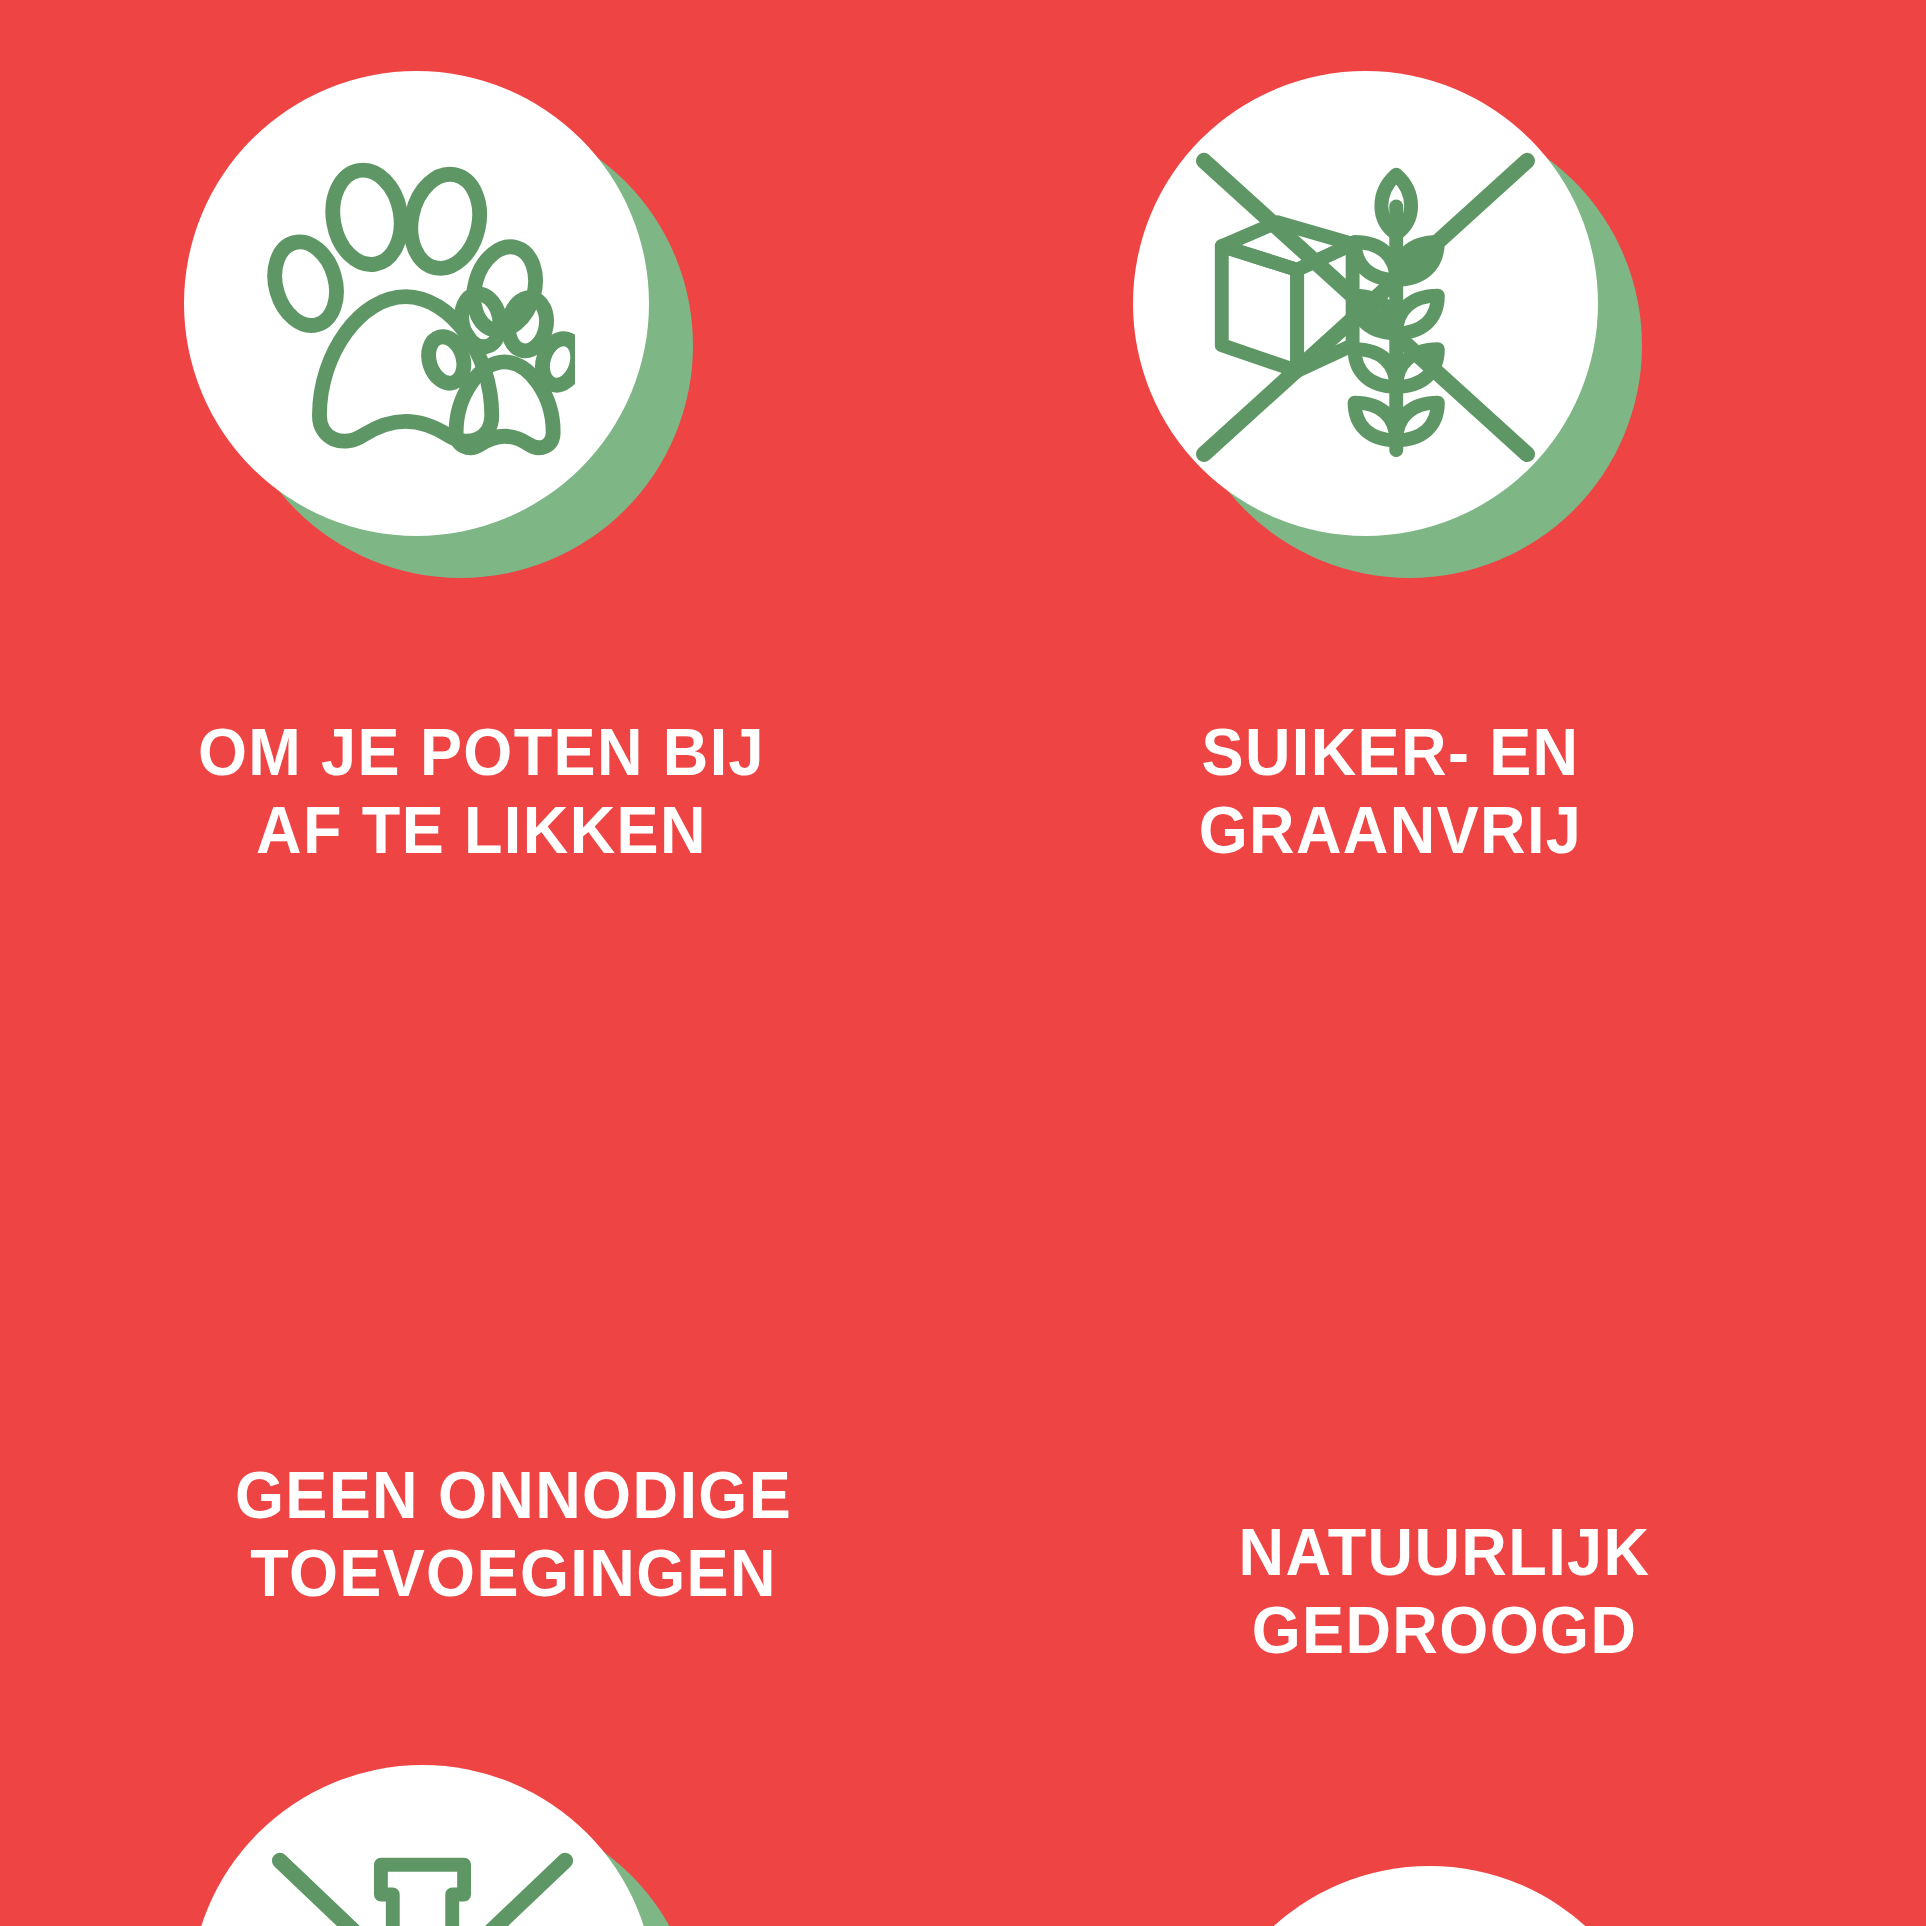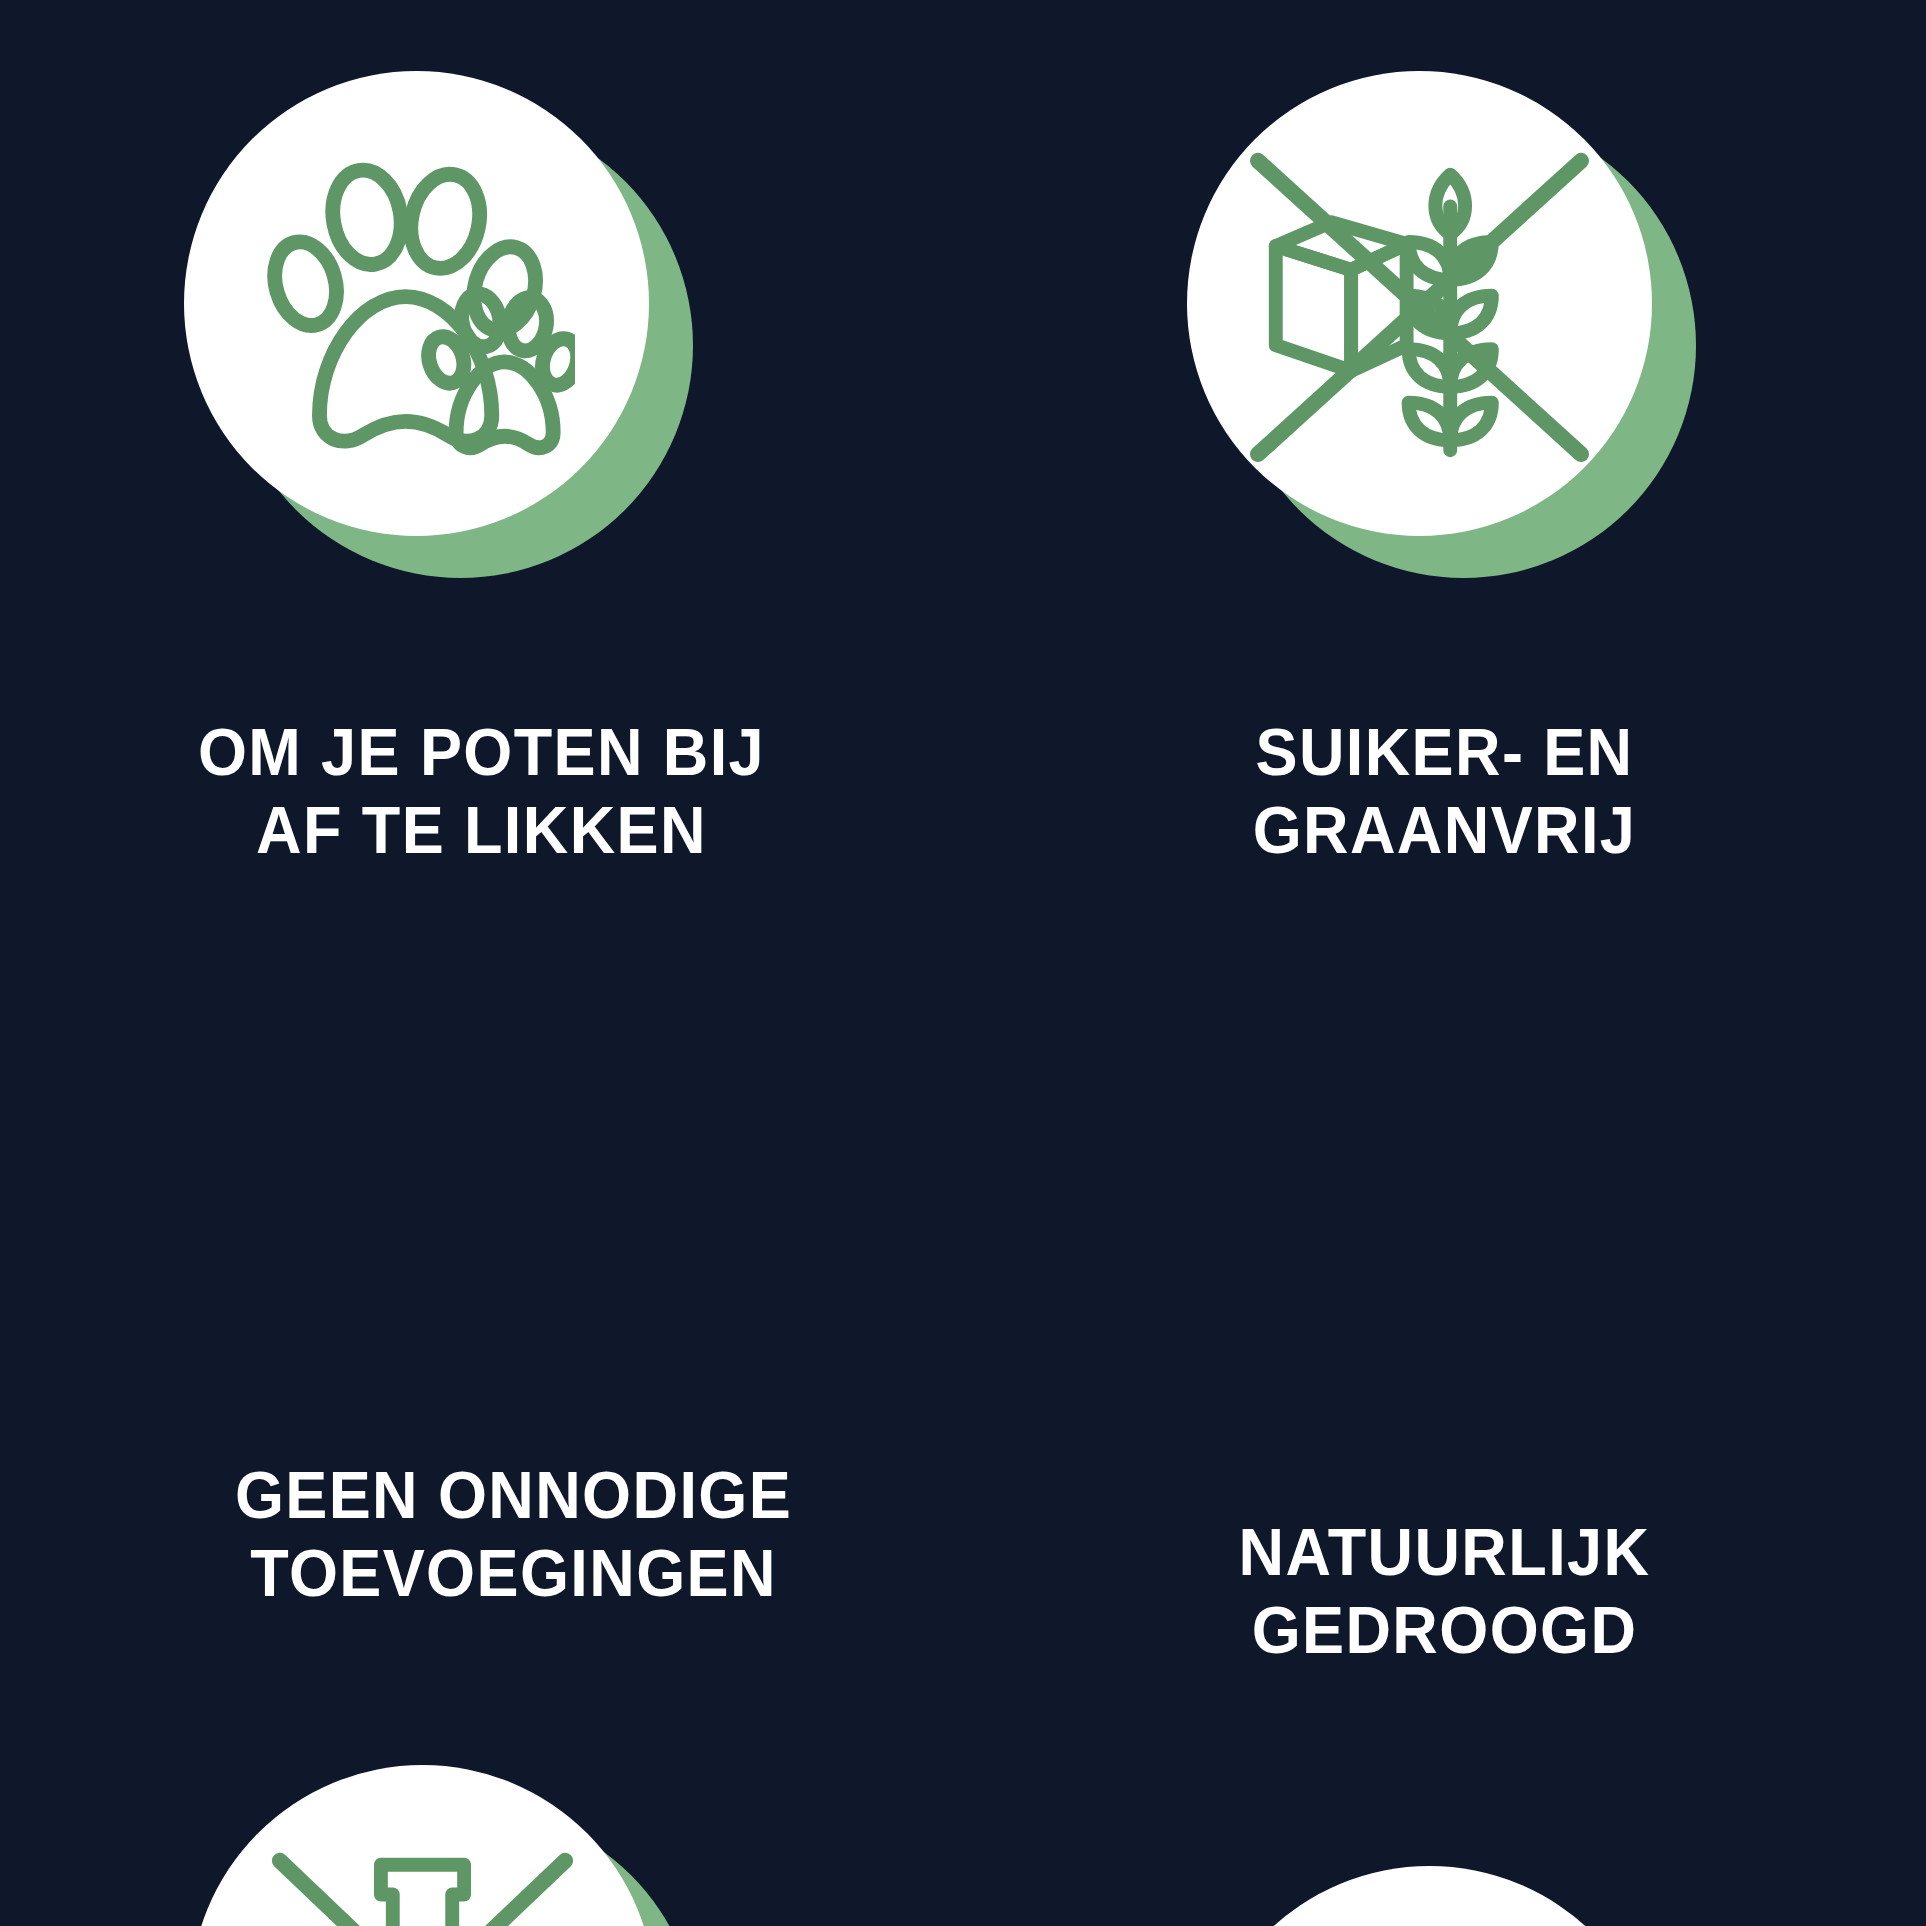--- a/index.html
+++ b/index.html
@@ -24,21 +24,21 @@
 
   .cell {
     position: absolute;
     width: 963px;
     height: 963px;
     box-sizing: border-box;
     display: block;
   }
 
   .cell-0 { left: 0;    top: 0;   }
-  .cell-1 { left: 963px; top: 0;   }
+  .cell-1 { left: 909px; top: 0;   }
   .cell-2 { left: 0;    top: 963px; margin-left: 32px;}
   .cell-3 { left: 963px; top: 1020px;}
 
   
   .badge-wrap {
     position: absolute;
     width: 535px;
     height: 535px;
   }
   .cell-0 .badge-wrap { left: 184px; top: 71px; }
@@ -100,21 +100,21 @@
 
   .cell-2 .caption, .cell-3 .caption {
     position: absolute;
   }
   .cell-2 .caption { top: 493px; }
   .cell-3 .caption { top: 493px; }
 </style>
 </head>
 <body>
 
-<div id="board" style="background: #0f172a;">
+<div id="board" style="background: #ef4444;">
 
   <div class="cell cell-0">
     <div class="badge-wrap">
       <div class="badge-shadow" style="background: rgb(126, 182, 134);"></div>
       <div class="badge-disc" style="background: rgb(255, 255, 255);"></div>
       <div class="badge-icon">
         <svg width="317" height="307" viewBox="0 0 320 310" fill="none" stroke="#5e9765" stroke-width="15" stroke-linecap="round" stroke-linejoin="round">
 
           <ellipse cx="110" cy="68" rx="34" ry="48" transform="rotate(-10 110 68)"></ellipse>
           <ellipse cx="189" cy="72" rx="34" ry="48" transform="rotate(12 189 72)"></ellipse>

